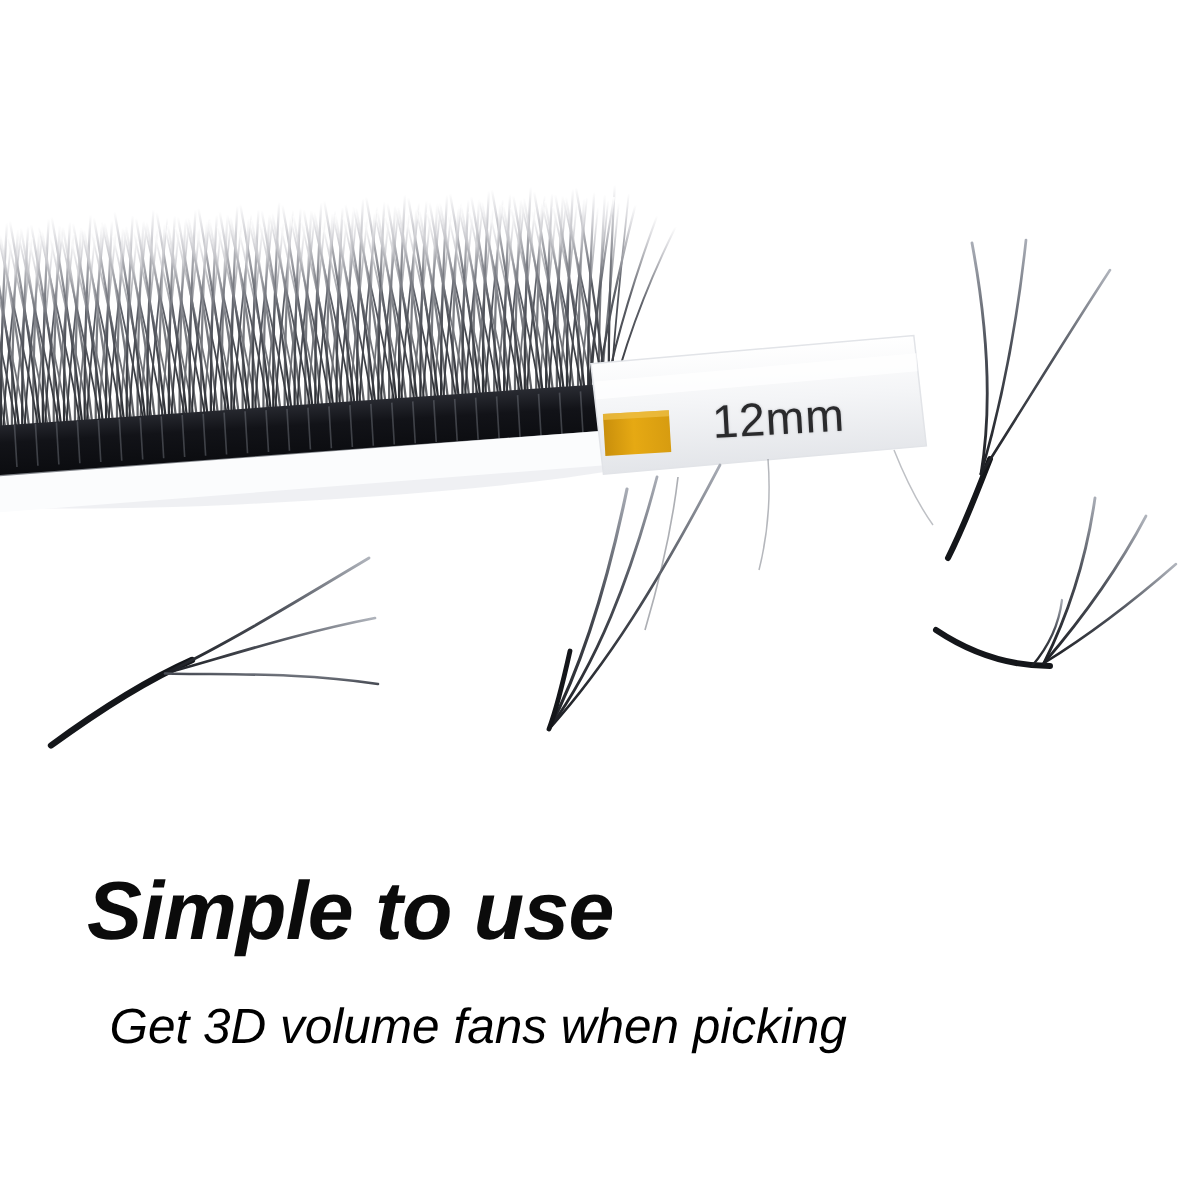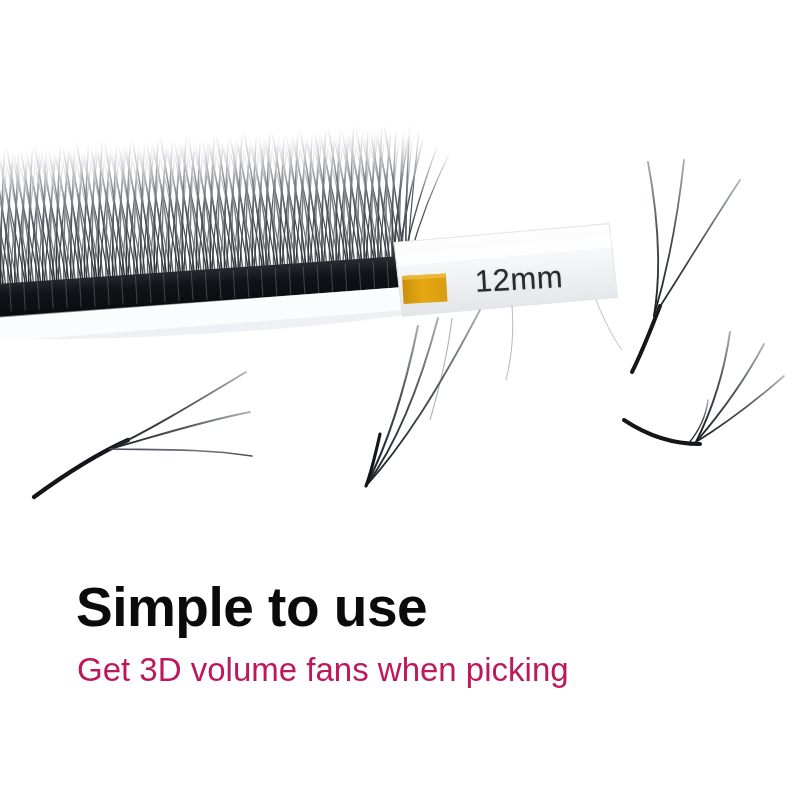--- a/index.html
+++ b/index.html
@@ -30,43 +30,44 @@
   .photo-svg {
     position: absolute;
     left: 0;
     top: 0;
     width: 800px;
     height: 560px;
     display: block;
   }
   .caption-block {
     position: absolute;
-    left: 76px;
+    left: 58px;
     top: 578px;
     width: 700px;
+    font-style: italic;
   }
   .headline {
     margin: 0;
     font-family: "Liberation Sans", sans-serif;
     font-weight: bold;
     font-size: 55px;
     line-height: 58px;
     letter-spacing: -0.5px;
     color: #0b0b0b;
     white-space: nowrap;
   }
   .subline {
-    margin: 1px;
+    margin: 15px;
     padding-top: 14px;
     font-family: "Liberation Sans", sans-serif;
     font-weight: normal;
     font-size: 33px;
     line-height: 38px;
     letter-spacing: 0px;
-    color: #be185d;
+    color: #000000;
     white-space: nowrap;
   }
   .subline span {
     display: block;
   }
   .mm-label {
     position: absolute;
     left: 474px;
     top: 264px;
     font-family: "Liberation Sans", sans-serif;

